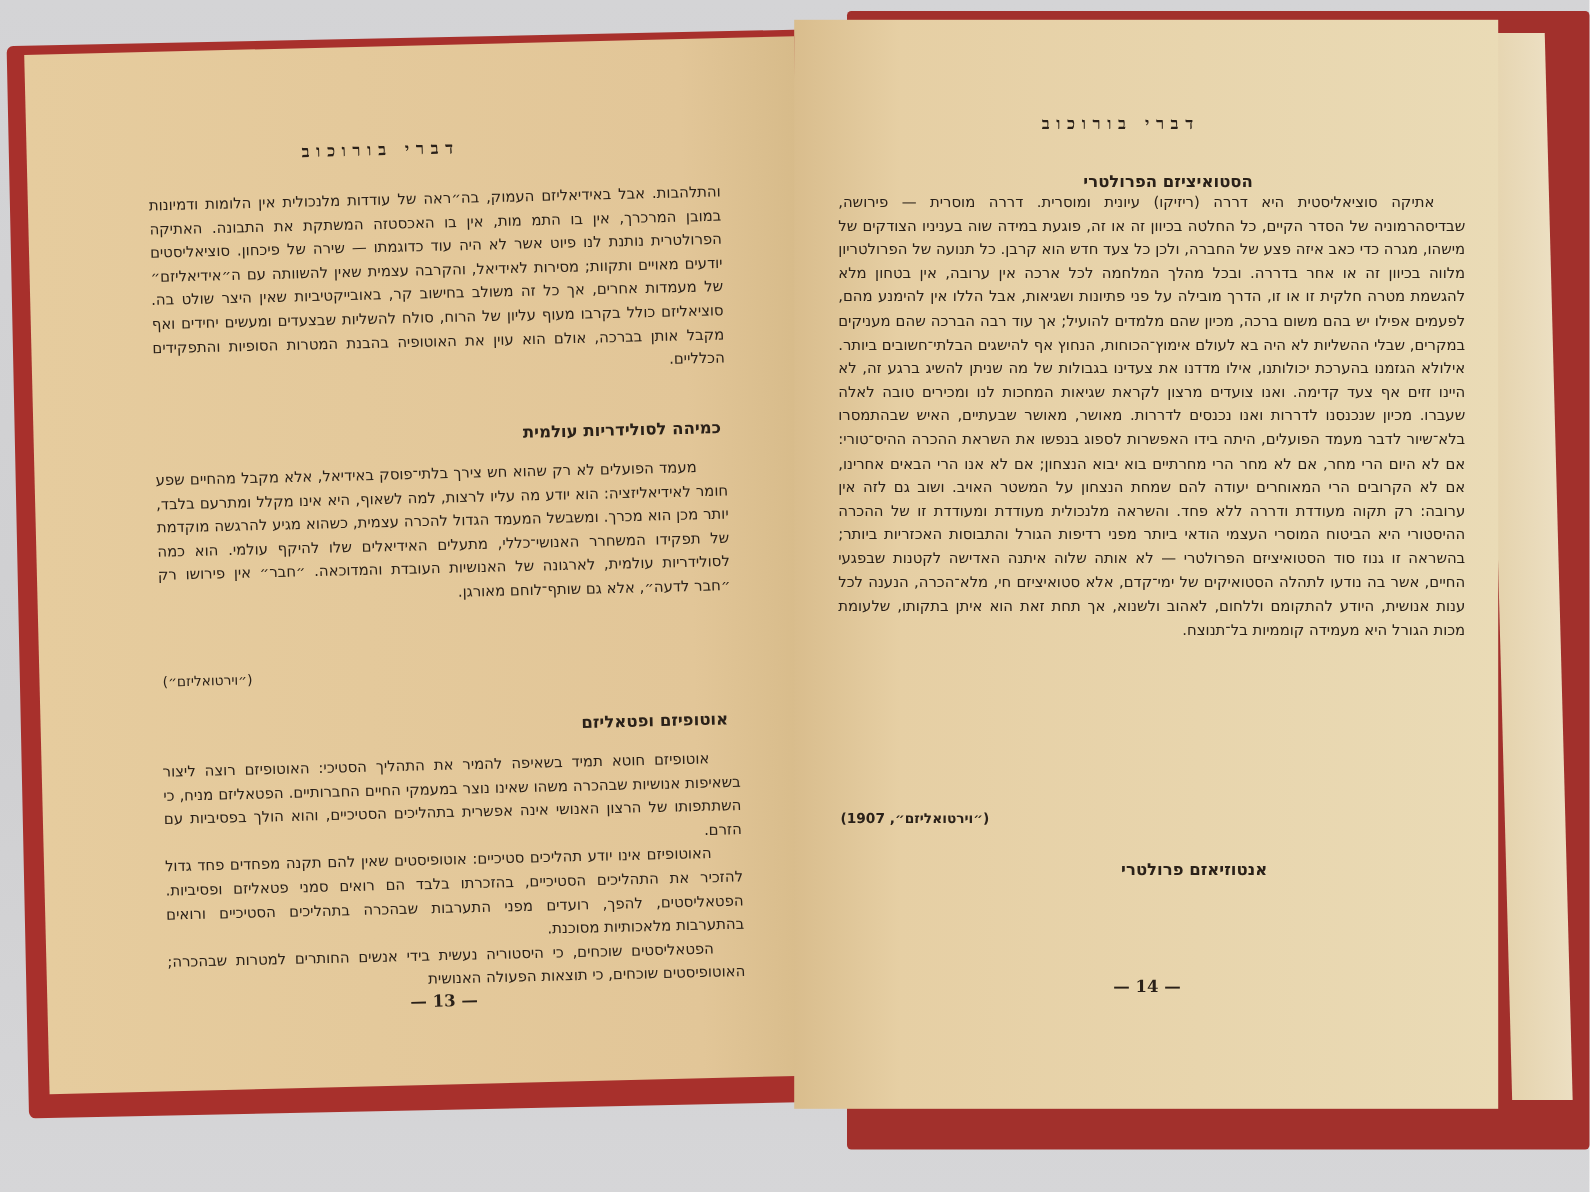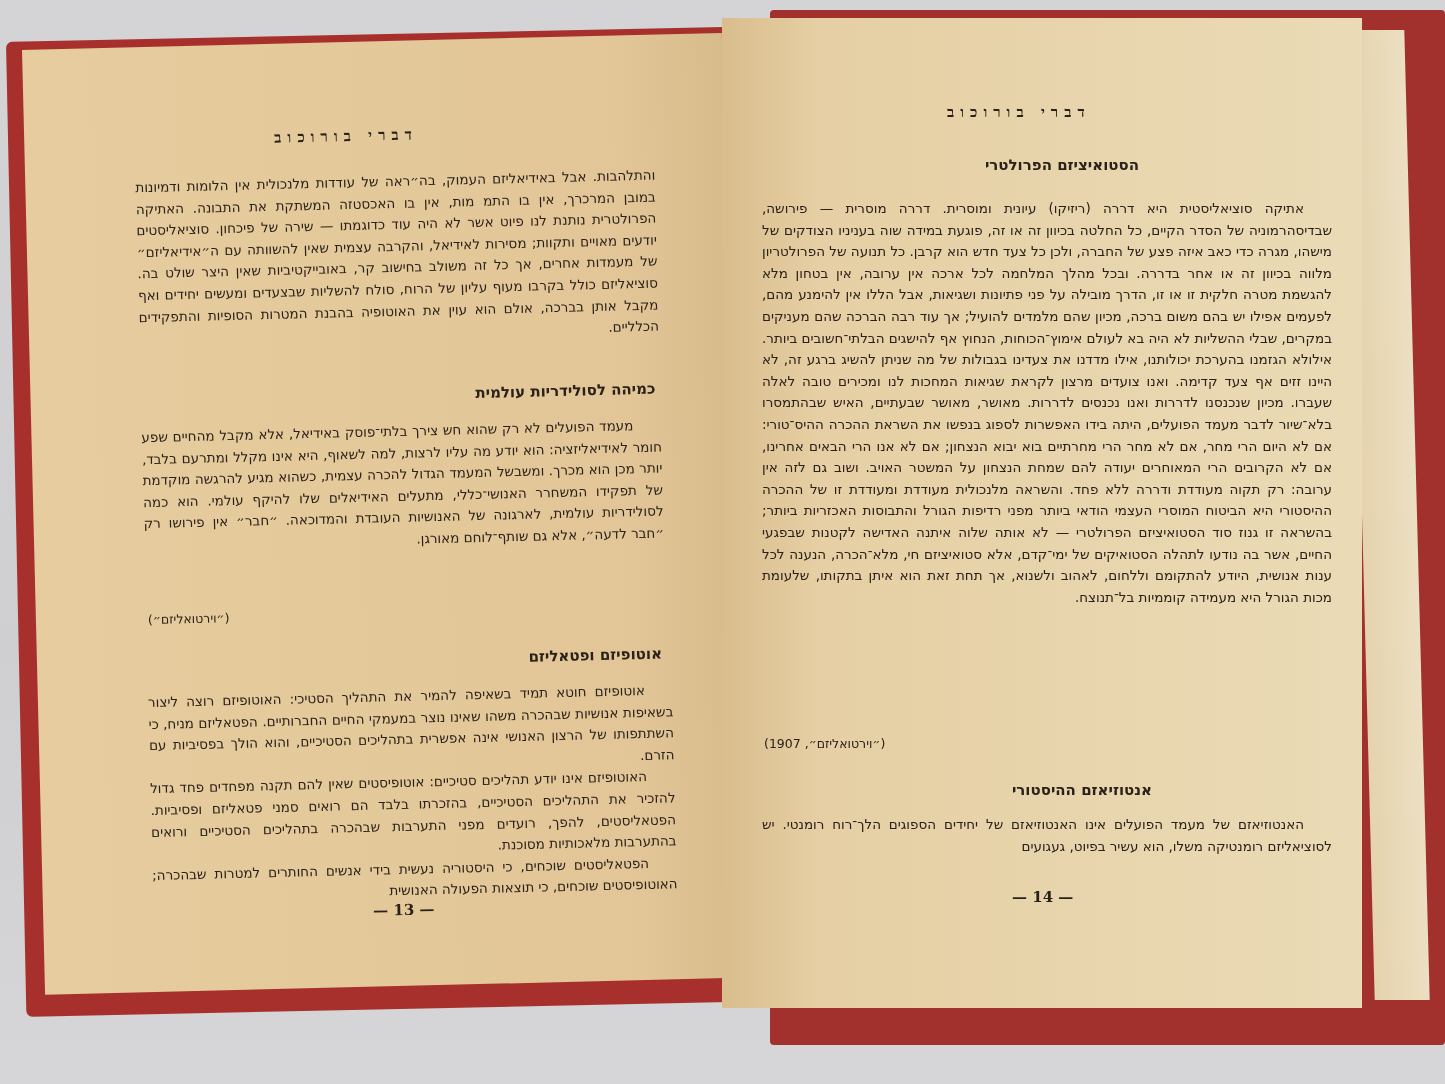--- a/index.html
+++ b/index.html
@@ -39,22 +39,19 @@
     <p>אוטופיזם חוטא תמיד בשאיפה להמיר את התהליך הסטיכי: האוטופיזם רוצה ליצור בשאיפות אנושיות שבהכרה משהו שאינו נוצר במעמקי החיים החברותיים. הפטאליזם מניח, כי השתתפותו של הרצון האנושי אינה אפשרית בתהליכים הסטיכיים, והוא הולך בפסיביות עם הזרם.</p>
     <p>האוטופיזם אינו יודע תהליכים סטיכיים: אוטופיסטים שאין להם תקנה מפחדים פחד גדול להזכיר את התהליכים הסטיכיים, בהזכרתו בלבד הם רואים סמני פטאליזם ופסיביות. הפטאליסטים, להפך, רועדים מפני התערבות שבהכרה בתהליכים הסטיכיים ורואים בהתערבות מלאכותיות מסוכנת.</p>
     <p>הפטאליסטים שוכחים, כי היסטוריה נעשית בידי אנשים החותרים למטרות שבהכרה; האוטופיסטים שוכחים, כי תוצאות הפעולה האנושית</p>
   </div>
   <div class="page-number" style="left:330px;top:860px;">— 13 —</div>
 </div>
 
 <div class="page page-right">
   <div class="running-head" style="left:225px;top:85px;">דברי בורוכוב</div>
   <div class="section-title" style="right:223px;top:138px;">הסטואיציזם הפרולטרי</div>
-  <div class="para" style="left:40px;top:180px;width:570px;">
+  <div class="para" style="left:40px;top:156px;width:570px;">
     <p>אתיקה סוציאליסטית היא דררה (ריזיקו) עיונית ומוסרית. דררה מוסרית — פירושה, שבדיסהרמוניה של הסדר הקיים, כל החלטה בכיוון זה או זה, פוגעת במידה שוה בעניניו הצודקים של מישהו, מגרה כדי כאב איזה פצע של החברה, ולכן כל צעד חדש הוא קרבן. כל תנועה של הפרולטריון מלווה בכיוון זה או אחר בדררה. ובכל מהלך המלחמה לכל ארכה אין ערובה, אין בטחון מלא להגשמת מטרה חלקית זו או זו, הדרך מובילה על פני פתיונות ושגיאות, אבל הללו אין להימנע מהם, לפעמים אפילו יש בהם משום ברכה, מכיון שהם מלמדים להועיל; אך עוד רבה הברכה שהם מעניקים במקרים, שבלי ההשליות לא היה בא לעולם אימוץ־הכוחות, הנחוץ אף להישגים הבלתי־חשובים ביותר. אילולא הגזמנו בהערכת יכולותנו, אילו מדדנו את צעדינו בגבולות של מה שניתן להשיג ברגע זה, לא היינו זזים אף צעד קדימה. ואנו צועדים מרצון לקראת שגיאות המחכות לנו ומכירים טובה לאלה שעברו. מכיון שנכנסנו לדררות ואנו נכנסים לדררות. מאושר, מאושר שבעתיים, האיש שבהתמסרו בלא־שיור לדבר מעמד הפועלים, היתה בידו האפשרות לספוג בנפשו את השראת ההכרה ההיס־טורי: אם לא היום הרי מחר, אם לא מחר הרי מחרתיים בוא יבוא הנצחון; אם לא אנו הרי הבאים אחרינו, אם לא הקרובים הרי המאוחרים יעודה להם שמחת הנצחון על המשטר האויב. ושוב גם לזה אין ערובה: רק תקוה מעודדת ודררה ללא פחד. והשראה מלנכולית מעודדת ומעודדת זו של ההכרה ההיסטורי היא הביטוח המוסרי העצמי הודאי ביותר מפני רדיפות הגורל והתבוסות האכזריות ביותר; בהשראה זו גנוז סוד הסטואיציזם הפרולטרי — לא אותה שלוה איתנה האדישה לקטנות שבפגעי החיים, אשר בה נודעו לתהלה הסטואיקים של ימי־קדם, אלא סטואיציזם חי, מלא־הכרה, הנענה לכל ענות אנושית, היודע להתקומם וללחום, לאהוב ולשנוא, אך תחת זאת הוא איתן בתקותו, שלעומת מכות הגורל היא מעמידה קוממיות בל־תנוצח.</p>
   </div>
-  <div class="citation" style="left:42px;top:718px;">(״וירטואליזם״, 1907)</div>
-  <div class="section-title" style="right:210px;top:763px;">אנטוזיאזם ההיסטורי</div>
-  <div class="para" style="left:40px;top:796px;width:570px;">
-    <p>האנטוזיאזם של מעמד הפועלים אינו האנטוזיאזם של יחידים הספוגים הלך־רוח רומנטי. יש לסוציאליזם רומנטיקה משלו, הוא עשיר בפיוט, געגועים</p>
-  </div>
+  <div class="citation" style="left:42px;top:718px;font-weight:bold;">(״וירטואליזם״, 1907)</div>
+  <div class="section-title" style="right:210px;top:763px;">אנטוזיאזם פרולטרי</div>
   <div class="page-number" style="left:290px;top:870px;">— 14 —</div>
 </div>
 
 </body></html>

